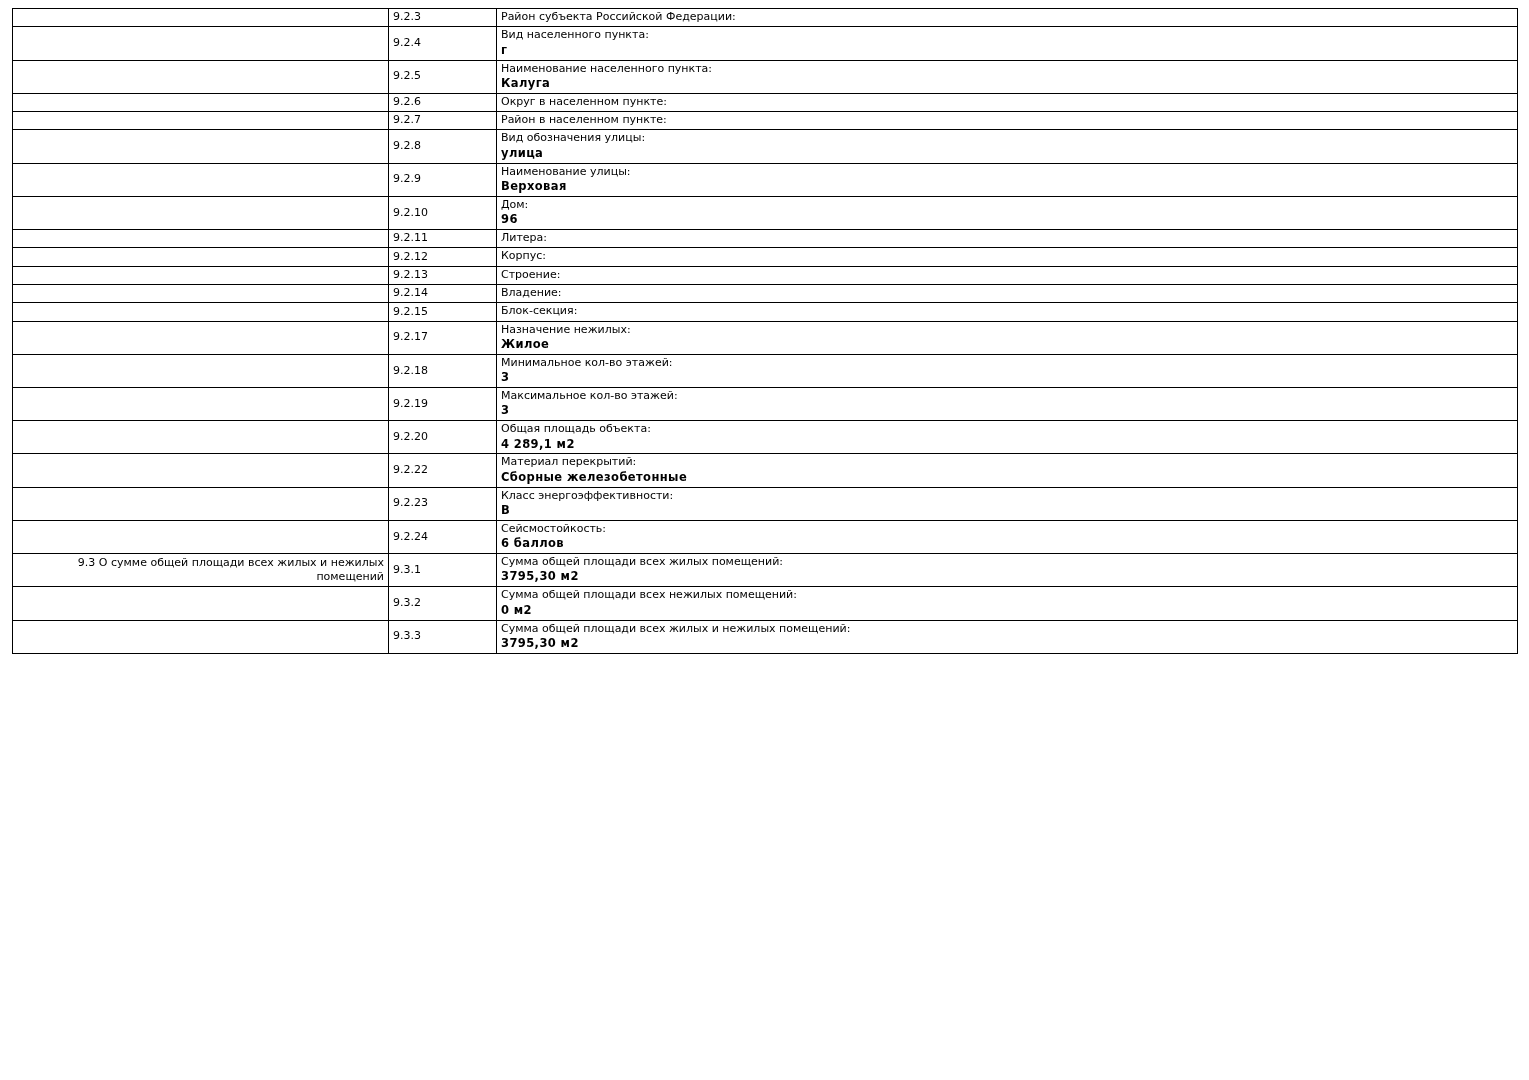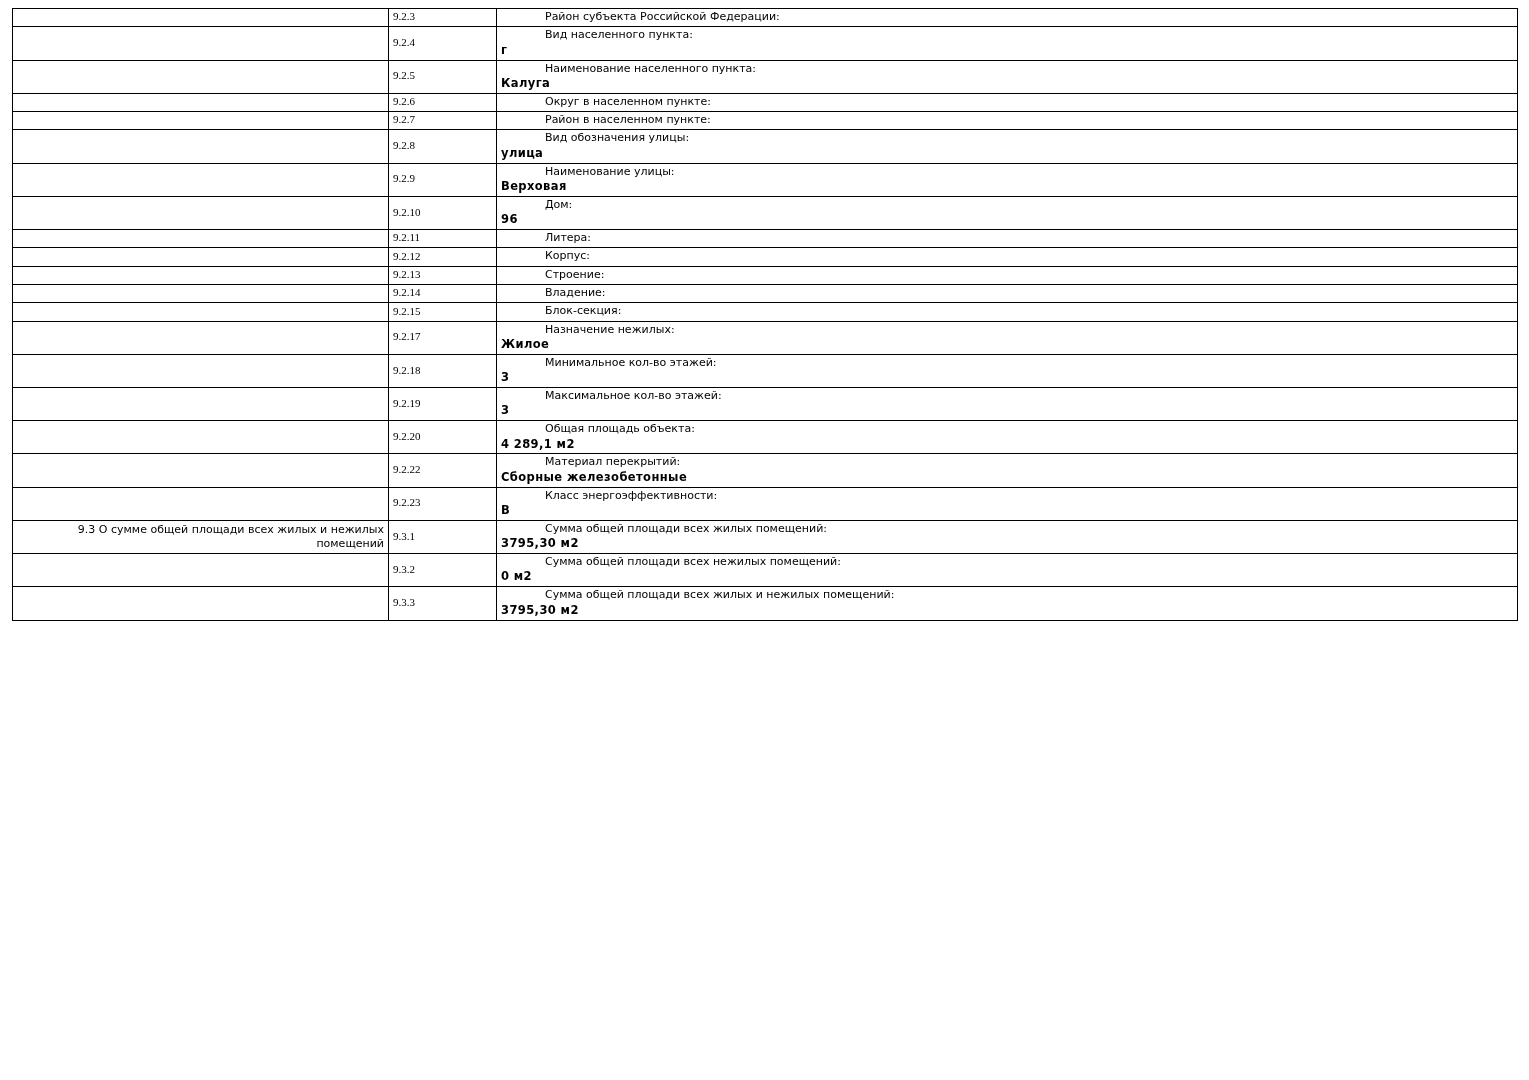--- a/index.html
+++ b/index.html
@@ -40,32 +40,30 @@
   .section-cell {
     vertical-align: top;
     padding-top: 3px;
     font-size: 11px;
     line-height: 1.3;
     text-align: right;
   }
   .code-cell {
     vertical-align: middle;
     font-size: 11px;
-    font-family: Liberation Serif, serif;
   }
   .value-cell {
     vertical-align: middle;
   }
   .lbl {
     display: block;
     font-size: 11px;
     font-weight: normal;
     line-height: 1.3;
     white-space: nowrap;
-    margin-left: 44px;
   }
   .val {
     display: block;
     font-size: 11.5px;
     font-weight: bold;
     line-height: 1.3;
     letter-spacing: 0.4px;
     white-space: nowrap;
   }
   .val:empty { display: none; }
@@ -220,20 +218,28 @@
         </tr>
         <tr>
           <td class="section-cell"></td>
           <td class="code-cell">9.2.23</td>
           <td class="value-cell">
             <span class="lbl">Класс энергоэффективности:</span>
             <span class="val">В</span>
           </td>
         </tr>
         <tr>
+          <td class="section-cell"></td>
+          <td class="code-cell">9.2.24</td>
+          <td class="value-cell">
+            <span class="lbl">Сейсмостойкость:</span>
+            <span class="val">6 баллов</span>
+          </td>
+        </tr>
+        <tr>
           <td class="section-cell">9.3 О сумме общей площади всех жилых и нежилых помещений</td>
           <td class="code-cell">9.3.1</td>
           <td class="value-cell">
             <span class="lbl">Сумма общей площади всех жилых помещений:</span>
             <span class="val">3795,30 м2</span>
           </td>
         </tr>
         <tr>
           <td class="section-cell"></td>
           <td class="code-cell">9.3.2</td>

